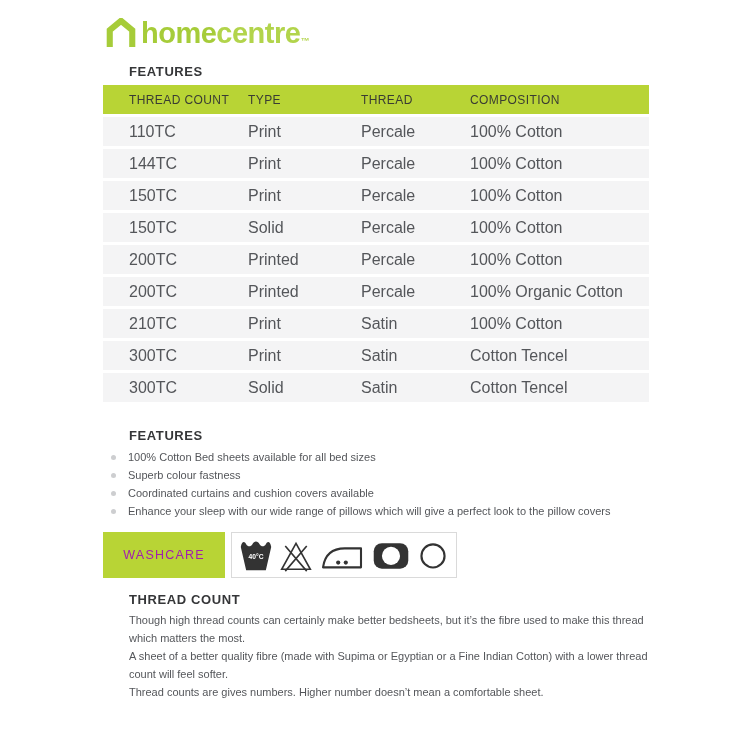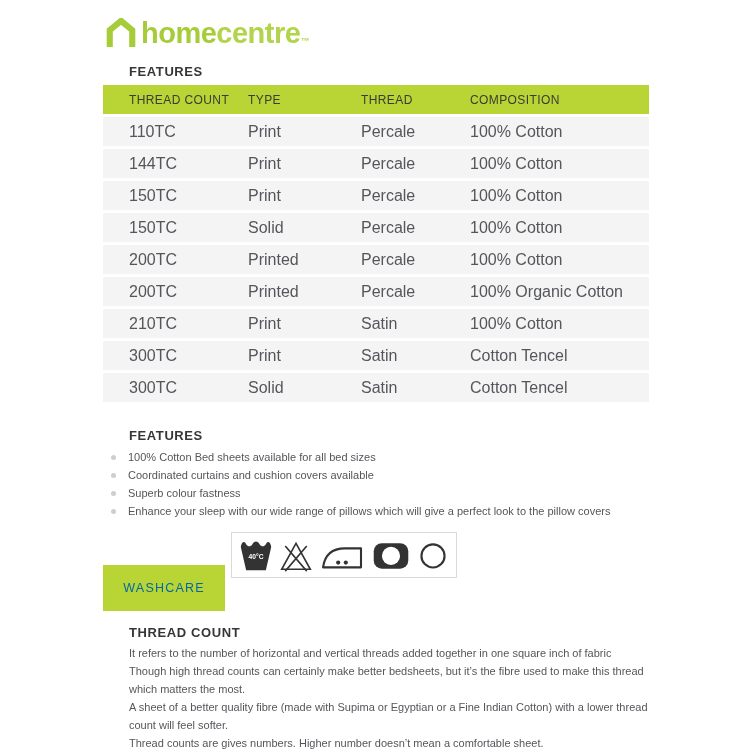--- a/index.html
+++ b/index.html
@@ -26,22 +26,22 @@
   .thead { background:#b8d435; color:#3a3c33; font-size:12px; letter-spacing:0.4px; }
 
   
   .features { margin-top:26px; }
   .feature-list { list-style:none; margin-top:5px; padding-left:8px; }
   .feature-list li { display:flex; align-items:center; height:18px; font-size:11px; color:#54565a;text-align:center; }
   .bullet { width:5px; height:5px; border-radius:50%; background:#cdced0; margin-right:12px; flex:0 0 auto; }
 
   
   .washcare { margin-top:12px; display:flex; align-items:stretch; }
-  .washcare-label { width:122px; height:46px; background:#b8d435; color:#0369a1; display:flex;
-    align-items:center; justify-content:center; font-size:12.5px; letter-spacing:1.2px;margin-top:33px; }
+  .washcare-label { width:122px; height:46px; background:#b8d435; color:#a21caf; display:flex;
+    align-items:center; justify-content:center; font-size:12.5px; letter-spacing:1.2px; }
   .washcare-icons { margin-left:6px; width:226px; height:46px; border:1px solid #dadada;
     display:flex; align-items:center; justify-content:space-evenly; background:#fff; }
   .washcare-icons svg { display:block; }
 
   
   .threadcount { margin-top:14px; }
   .tc-paras { margin-top:4px; padding-left:26px; }
   .tc-paras p { font-size:11px; line-height:18px; color:#54565a; }
 </style>
 </head>
@@ -126,25 +126,25 @@
 
     <div class="features">
       <div class="h-section">FEATURES</div>
       <ul class="feature-list">
         <li>
             <span class="bullet"></span>
             <span>100% Cotton Bed sheets available for all bed sizes</span>
           </li>
         <li>
             <span class="bullet"></span>
-            <span>Coordinated curtains and cushion covers available</span>
+            <span>Superb colour fastness</span>
           </li>
         <li>
             <span class="bullet"></span>
-            <span>Superb colour fastness</span>
+            <span>Coordinated curtains and cushion covers available</span>
           </li>
         <li>
             <span class="bullet"></span>
             <span>Enhance your sleep with our wide range of pillows which will give a perfect look to the pillow covers</span>
           </li>
       </ul>
     </div>
 
     <div class="washcare">
       <div class="washcare-label">WASHCARE</div>
@@ -168,21 +168,20 @@
         </svg>
         <svg width="32" height="38" viewBox="0 0 36 40">
           <circle cx="18" cy="21" r="13" fill="none" stroke="#333333" stroke-width="2.4"></circle>
         </svg>
       </div>
     </div>
 
     <div class="threadcount">
       <div class="h-section">THREAD COUNT</div>
       <div class="tc-paras">
-        <p>It refers to the number of horizontal and vertical threads added together in one square inch of fabric</p>
         <p>Though high thread counts can certainly make better bedsheets, but it’s the fibre used to make this thread which matters the most.</p>
         <p>A sheet of a better quality fibre (made with Supima or Egyptian or a Fine Indian Cotton) with a lower thread count will feel softer.</p>
         <p>Thread counts are gives numbers. Higher number doesn’t mean a comfortable sheet.</p>
       </div>
     </div>
 
   </div>
 </div>
 
 </body></html>

